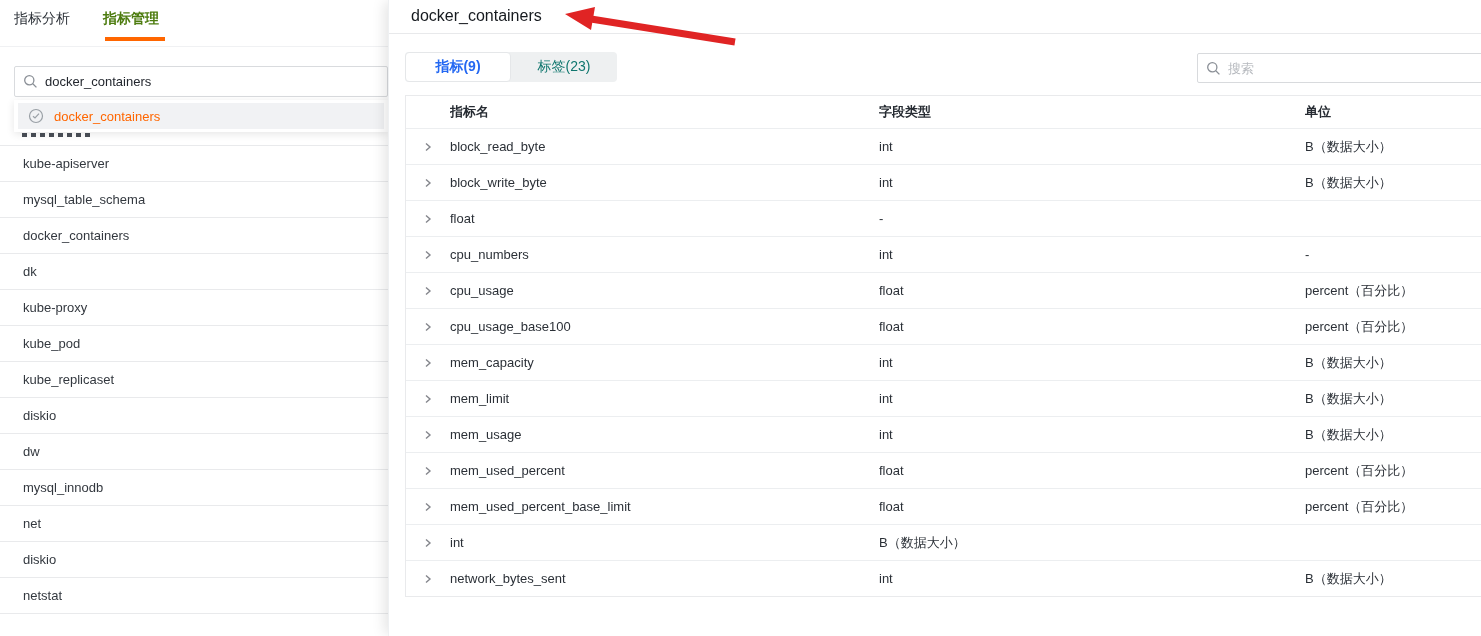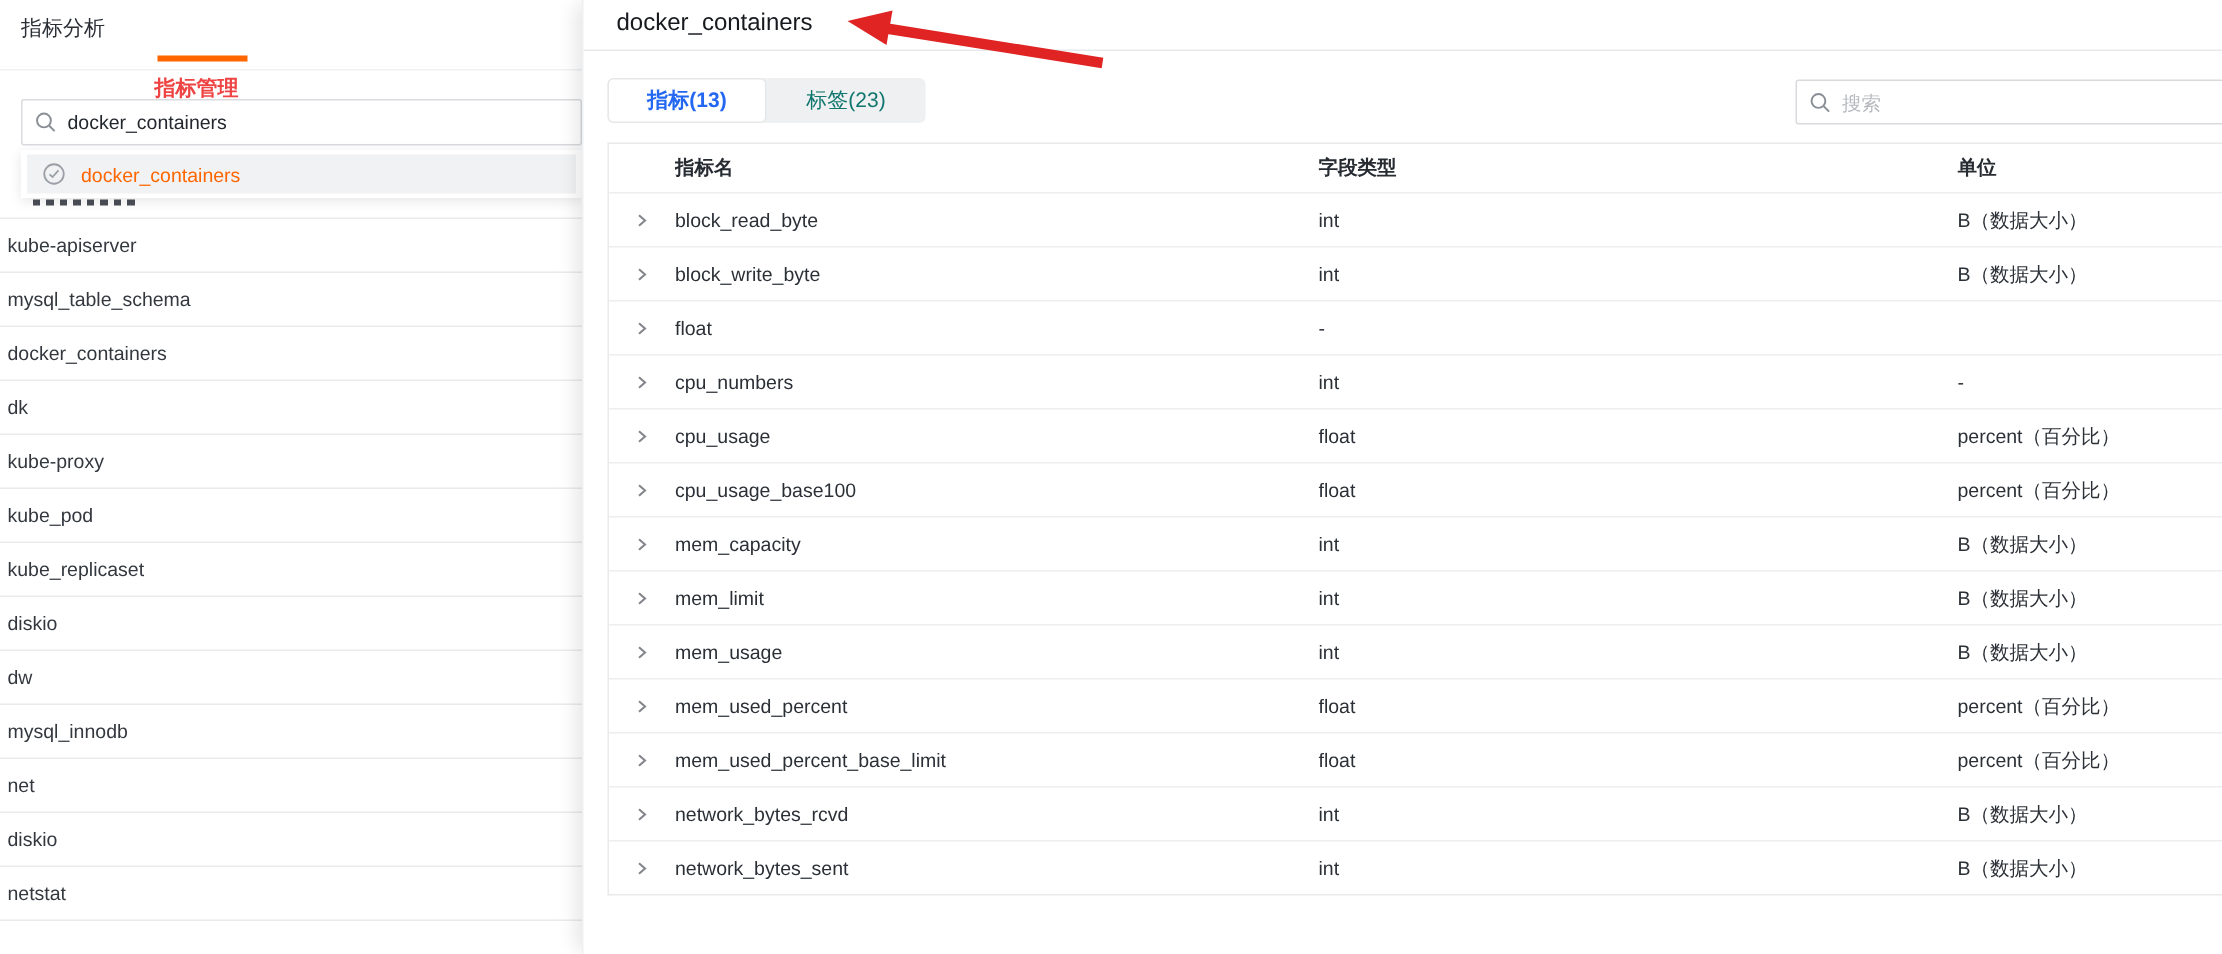--- a/index.html
+++ b/index.html
@@ -4,30 +4,30 @@
 <style>
   * { margin:0; padding:0; box-sizing:border-box; }
   html,body { width:1481px; height:636px; overflow:hidden; background:#fff;
     font-family:"Liberation Sans","DejaVu Sans",sans-serif; color:#2a2f36; }
 
   
   .left-panel { position:absolute; left:0; top:0; width:440px; height:636px; background:#fff; }
   .left-tabs { position:relative; height:47px; border-bottom:1px solid #f0f1f3; }
   .left-tab { position:absolute; top:10px; font-size:14px; color:#2a2f36; cursor:pointer; }
   .left-tab.t0 { left:14px; }
-  .left-tab.t1 { left:103px; font-weight:bold; color:#ef4444;margin-top:40px; }
+  .left-tab.t1 { left:103px; font-weight:bold; color:#4d7c0f; }
   .left-tab-underline { position:absolute; left:105px; top:37px; width:60px; height:4px; background:#ff6600; }
 
   .left-search { position:absolute; left:14px; top:66px; width:374px; height:31px;
     border:1px solid #d9dbde; border-radius:2px; background:#fff; display:flex; align-items:center; padding:0 8px; }
   .left-search input { border:none; outline:none; flex:1; font-size:13px; color:#23272e;
     font-family:inherit; margin-left:7px; background:transparent; }
 
   .left-list { position:absolute; left:0; top:110px; width:388px; list-style:none; }
-  .left-list li { height:36px; line-height:35px; padding-left:5px; font-size:13px; color:#33383f;
+  .left-list li { height:36px; line-height:35px; padding-left:23px; font-size:13px; color:#33383f;
     border-bottom:1px solid #e9eaec; cursor:pointer; white-space:nowrap; overflow:hidden; }
   li.obscured-row { position:relative; }
   li.obscured-row .dashes { position:absolute; left:22px; top:23px; width:72px; height:4px;
     background:repeating-linear-gradient(90deg,#4a4f57 0 5px,transparent 5px 9px); }
 
   .left-dropdown { position:absolute; left:14px; top:100px; width:374px; height:32px; z-index:5;
     background:#fff; box-shadow:0 2px 8px rgba(0,0,0,0.10); padding:3px 4px; }
   .left-dropdown .option { height:26px; background:#f1f2f4; display:flex; align-items:center;
     padding:0 10px; cursor:pointer; }
   .left-dropdown .option span.lbl { margin-left:10px; font-size:13px; color:#ff6600; }
@@ -124,21 +124,21 @@
       <span class="lbl">docker_containers</span>
     </div>
   </div>
 </div>
 
 <div class="drawer">
   <div class="drawer-title">docker_containers</div>
   <div class="drawer-divider"></div>
 
   <div class="seg-tabs">
-    <div class="seg-tab active">指标(13)</div>
+    <div class="seg-tab active">指标(9)</div>
     <div class="seg-tab">标签(23)</div>
   </div>
 
   <div class="drawer-search">
     <svg class="icon-svg" width="15" height="15" viewBox="0 0 15 15">
       <circle cx="6.3" cy="6.3" r="4.6" fill="none" stroke="#8a8f96" stroke-width="1.3"></circle>
       <line x1="9.8" y1="9.8" x2="13.4" y2="13.4" stroke="#8a8f96" stroke-width="1.3"></line>
     </svg>
     <input type="text" placeholder="搜索" style="">
   </div>
@@ -270,21 +270,20 @@
     <div class="cell">float</div>
     <div class="cell">percent（百分比）</div>
   </div>
 
   <div class="tr">
     <div class="chev">
       <svg class="icon-svg" width="12" height="12" viewBox="0 0 12 12">
         <path d="M4 2.5 L8 6 L4 9.5" fill="none" stroke="#84868c" stroke-width="1.4"></path>
       </svg>
     </div>
-    <div class="cell">network_bytes_rcvd</div>
     <div class="cell">int</div>
     <div class="cell">B（数据大小）</div>
   </div>
 
   <div class="tr">
     <div class="chev">
       <svg class="icon-svg" width="12" height="12" viewBox="0 0 12 12">
         <path d="M4 2.5 L8 6 L4 9.5" fill="none" stroke="#84868c" stroke-width="1.4"></path>
       </svg>
     </div>

